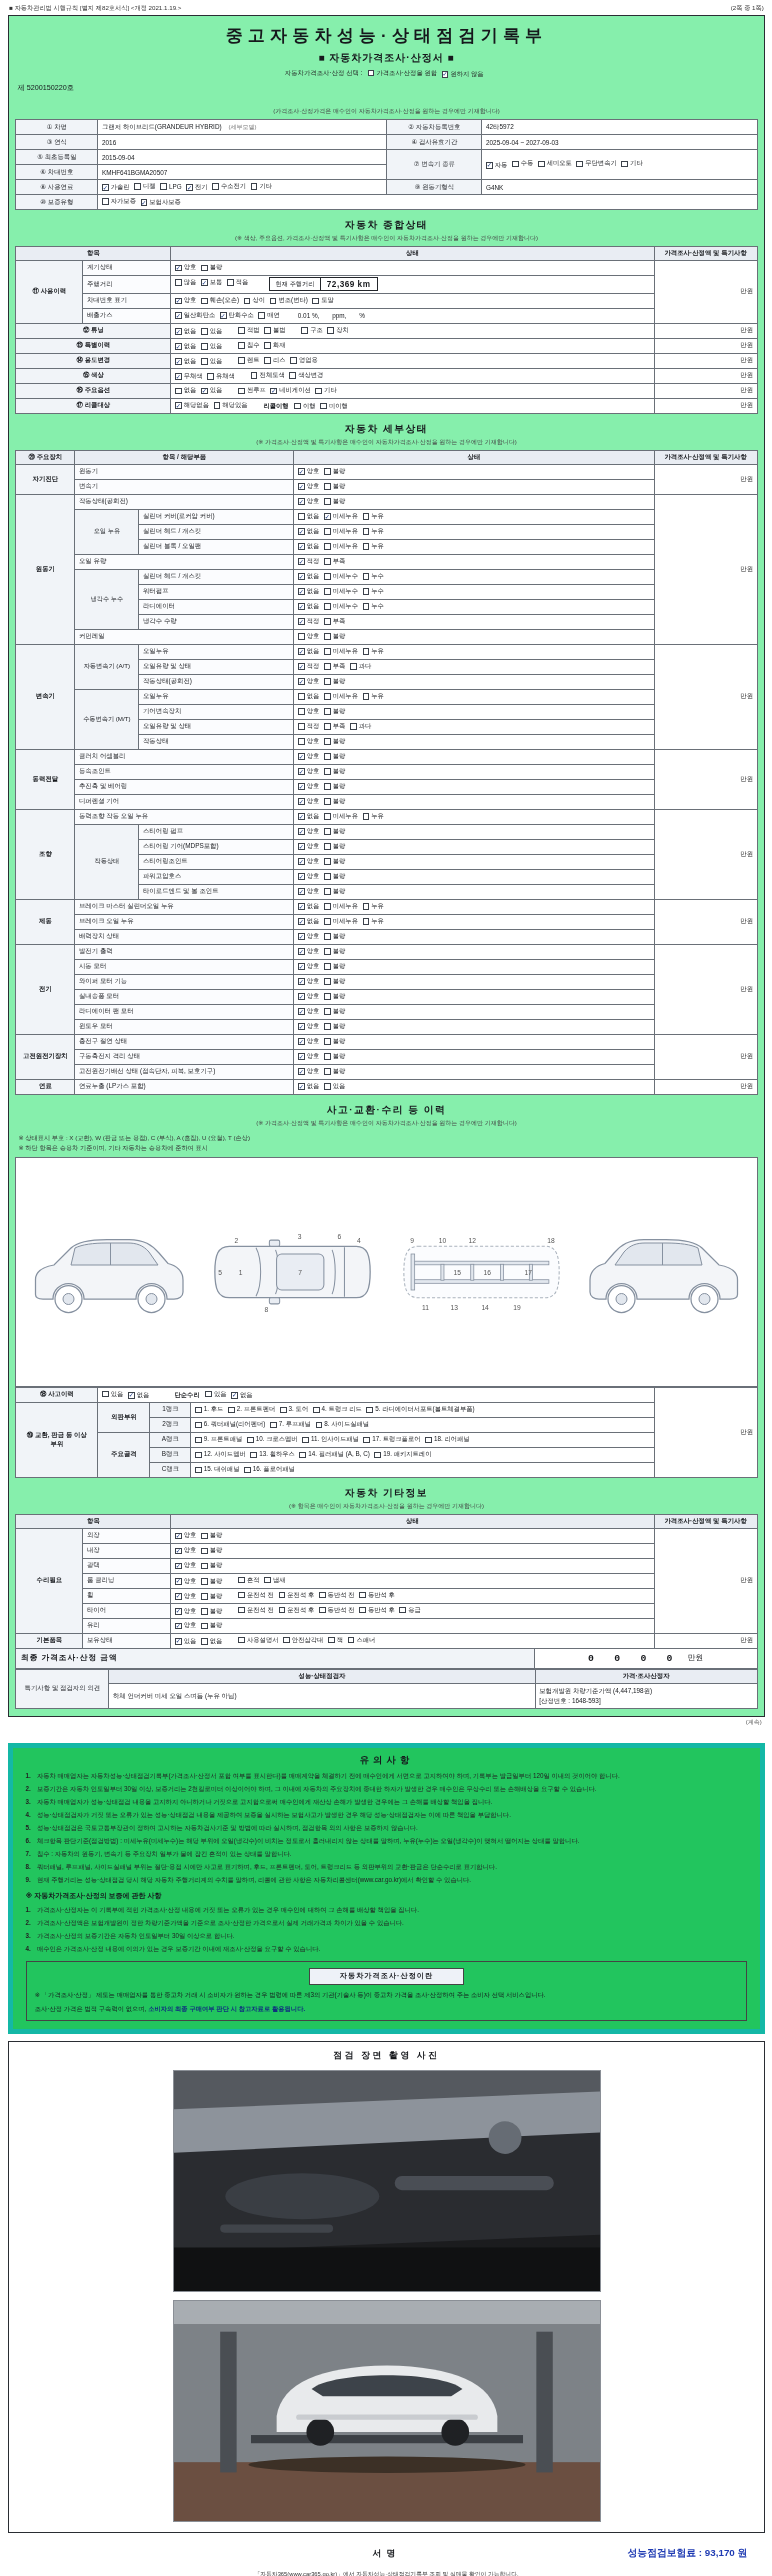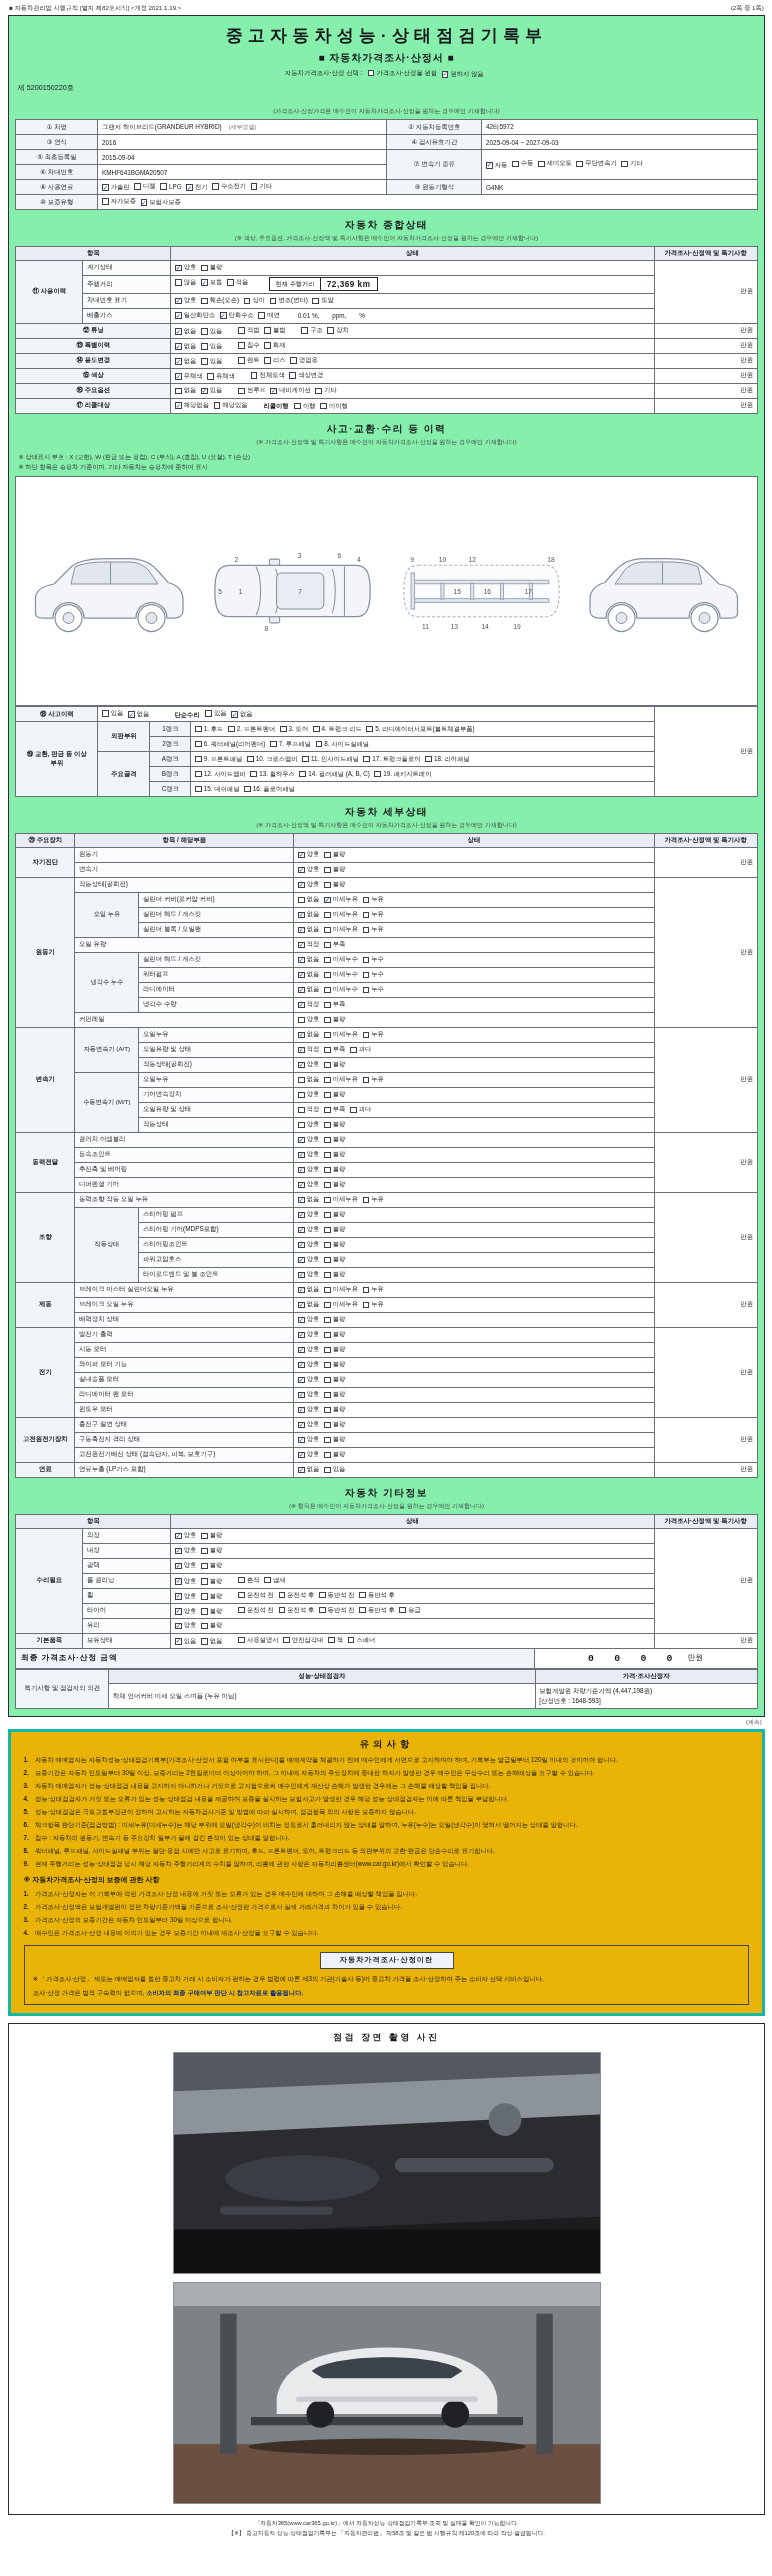--- a/index.html
+++ b/index.html
@@ -39,28 +39,28 @@
 .diagram-wrap{border:0.5px solid #6a7078;margin-top:3.1px;padding:6.2px 2.1px;display:flex;justify-content:space-around;align-items:center;background:#fff;}
 .dia{flex:none;}
 .dia svg{display:block;}
 .num{font-size:13px;fill:#555;font-family:"Liberation Sans",sans-serif;}
 .final-row{display:flex;border:0.5px solid #6a7078;border-top:none;align-items:stretch;}
 .final-label{flex:1;text-align:left;font-weight:bold;font-size:7.7px;padding:4.6px;background:#f1f4f8;border-right:0.5px solid #6a7078;letter-spacing:1px;}
 .final-value{width:222px;display:flex;align-items:center;justify-content:center;gap:8.2px;font-size:7.7px;background:#fff;}
 .digits{font-weight:bold;letter-spacing:7.2px;font-size:9.8px;font-family:Liberation Mono, monospace;}
 .op-cell{font-size:6.3px;line-height:1.6;height:37px;vertical-align:top;padding-top:3.1px;}
 .continued{text-align:right;font-size:6px;color:#555;padding:1.5px 3.1px;}
-.notice-box{border:3px solid #14b8a6;margin-top:0;padding:6.2px 12.4px 8.2px;background:#eab308;}
+.notice-box{border:5px solid #14b8a6;margin-top:14px;padding:6.2px 12.4px 8.2px;background:#22c55e;}
 .notice-title{text-align:center;font-size:9.3px;font-weight:bold;letter-spacing:4.1px;margin-bottom:3.1px;}
 .n-item{display:flex;font-size:6.3px;line-height:1.5;margin-top:3.6px;color:#222;}
 .n-no{width:11.3px;flex:none;font-weight:bold;}
 .n-text{flex:1;}
 .notice-sub-title{font-size:7px;font-weight:bold;margin-top:7.2px;}
 .info-box{border:0.8px solid #444;margin-top:7.2px;padding:6.2px 8.2px 6.2px;}
-.info-title{width:134px;margin:0 auto;text-align:center;border:0.8px solid #444;font-weight:bold;font-size:7.2px;padding:2.6px 0;background:#eef2f8;letter-spacing:1px;}
+.info-title{width:155px;margin:0 auto;text-align:center;border:0.8px solid #444;font-weight:bold;font-size:7.2px;padding:2.6px 0;background:#eef2f8;letter-spacing:1px;}
 .info-text{font-size:6.3px;margin-top:4.6px;line-height:1.55;}
 .em{color:#10307f;font-weight:bold;}
 .photo-box{border:1px solid #2a2d33;margin-top:7.2px;padding:7.2px 0 10.3px;background:#fff;}
 .photo-title{text-align:center;font-weight:bold;font-size:8.8px;letter-spacing:2.6px;}
 .photo{width:428px;height:222px;margin:8.2px auto 0;border:0.5px solid #8a8f96;background:#17181a;}
 .photo svg{display:block;width:100%;height:100%;}
 .sign-row{margin-top:8.2px;position:relative;height:25px;display:flex;align-items:center;justify-content:center;}
 .sign-label{font-size:8.8px;font-weight:bold;letter-spacing:5.2px;}
 .fee{position:absolute;right:17.5px;font-size:9.8px;font-weight:bold;color:#1f3bb3;}
 .footer{margin-top:4.1px;text-align:center;font-size:5.8px;color:#333;line-height:1.7;}
@@ -427,20 +427,667 @@
                   <span class="opt olbl">
                     <span class="ot">리콜이행</span>
                   </span>
                   <span class="opt">
                     <span class="cb"></span>
                     <span class="ot">이행</span>
                   </span>
                   <span class="opt">
                     <span class="cb"></span>
                     <span class="ot">미이행</span>
+                  </span>
+                </span></td>
+              <td class="price" rowspan="1">만원</td>
+            </tr>
+          </tbody>
+      </table>
+    </div>
+
+    <div class="sec">
+      <div class="sec-head">
+        <div class="sec-title">자동차 세부상태</div>
+        <div class="sec-note">(※ 가격조사·산정액 및 특기사항은 매수인이 자동차가격조사·산정을 원하는 경우에만 기재합니다)</div>
+      </div>
+      <table class="frm">
+        <colgroup>
+            <col style="width:59px">
+            <col style="width:64px">
+            <col style="width:155px">
+            <col>
+            <col style="width:103px">
+          </colgroup>
+        <thead>
+          <tr>
+            <th>⑳ 주요장치</th>
+            <th colspan="2">항목 / 해당부품</th>
+            <th>상태</th>
+            <th>가격조사·산정액 및 특기사항</th>
+          </tr>
+        </thead>
+        <tbody id="detail-body">
+            <tr>
+              <td class="grp-name" rowspan="2">자기진단</td>
+              <td class="lab2" colspan="2">원동기</td>
+              <td class="state"><span class="grp">
+                  <span class="opt">
+                    <span class="cb on">✓</span>
+                    <span class="ot">양호</span>
+                  </span>
+                  <span class="opt">
+                    <span class="cb"></span>
+                    <span class="ot">불량</span>
+                  </span>
+                </span></td>
+              <td class="price" rowspan="2">만원</td>
+            </tr>
+            <tr>
+              <td class="lab2" colspan="2">변속기</td>
+              <td class="state"><span class="grp">
+                  <span class="opt">
+                    <span class="cb on">✓</span>
+                    <span class="ot">양호</span>
+                  </span>
+                  <span class="opt">
+                    <span class="cb"></span>
+                    <span class="ot">불량</span>
+                  </span>
+                </span></td>
+            </tr>
+            <tr>
+              <td class="grp-name" rowspan="10">원동기</td>
+              <td class="lab2" colspan="2">작동상태(공회전)</td>
+              <td class="state"><span class="grp">
+                  <span class="opt">
+                    <span class="cb on">✓</span>
+                    <span class="ot">양호</span>
+                  </span>
+                  <span class="opt">
+                    <span class="cb"></span>
+                    <span class="ot">불량</span>
+                  </span>
+                </span></td>
+              <td class="price" rowspan="10">만원</td>
+            </tr>
+            <tr>
+              <td class="sub-name" rowspan="3">오일 누유</td>
+              <td class="lab2">실린더 커버(로커암 커버)</td>
+              <td class="state"><span class="grp">
+                  <span class="opt">
+                    <span class="cb"></span>
+                    <span class="ot">없음</span>
+                  </span>
+                  <span class="opt">
+                    <span class="cb on">✓</span>
+                    <span class="ot">미세누유</span>
+                  </span>
+                  <span class="opt">
+                    <span class="cb"></span>
+                    <span class="ot">누유</span>
+                  </span>
+                </span></td>
+            </tr>
+            <tr>
+              <td class="lab2">실린더 헤드 / 개스킷</td>
+              <td class="state"><span class="grp">
+                  <span class="opt">
+                    <span class="cb on">✓</span>
+                    <span class="ot">없음</span>
+                  </span>
+                  <span class="opt">
+                    <span class="cb"></span>
+                    <span class="ot">미세누유</span>
+                  </span>
+                  <span class="opt">
+                    <span class="cb"></span>
+                    <span class="ot">누유</span>
+                  </span>
+                </span></td>
+            </tr>
+            <tr>
+              <td class="lab2">실린더 블록 / 오일팬</td>
+              <td class="state"><span class="grp">
+                  <span class="opt">
+                    <span class="cb on">✓</span>
+                    <span class="ot">없음</span>
+                  </span>
+                  <span class="opt">
+                    <span class="cb"></span>
+                    <span class="ot">미세누유</span>
+                  </span>
+                  <span class="opt">
+                    <span class="cb"></span>
+                    <span class="ot">누유</span>
+                  </span>
+                </span></td>
+            </tr>
+            <tr>
+              <td class="lab2" colspan="2">오일 유량</td>
+              <td class="state"><span class="grp">
+                  <span class="opt">
+                    <span class="cb on">✓</span>
+                    <span class="ot">적정</span>
+                  </span>
+                  <span class="opt">
+                    <span class="cb"></span>
+                    <span class="ot">부족</span>
+                  </span>
+                </span></td>
+            </tr>
+            <tr>
+              <td class="sub-name" rowspan="4">냉각수 누수</td>
+              <td class="lab2">실린더 헤드 / 개스킷</td>
+              <td class="state"><span class="grp">
+                  <span class="opt">
+                    <span class="cb on">✓</span>
+                    <span class="ot">없음</span>
+                  </span>
+                  <span class="opt">
+                    <span class="cb"></span>
+                    <span class="ot">미세누수</span>
+                  </span>
+                  <span class="opt">
+                    <span class="cb"></span>
+                    <span class="ot">누수</span>
+                  </span>
+                </span></td>
+            </tr>
+            <tr>
+              <td class="lab2">워터펌프</td>
+              <td class="state"><span class="grp">
+                  <span class="opt">
+                    <span class="cb on">✓</span>
+                    <span class="ot">없음</span>
+                  </span>
+                  <span class="opt">
+                    <span class="cb"></span>
+                    <span class="ot">미세누수</span>
+                  </span>
+                  <span class="opt">
+                    <span class="cb"></span>
+                    <span class="ot">누수</span>
+                  </span>
+                </span></td>
+            </tr>
+            <tr>
+              <td class="lab2">라디에이터</td>
+              <td class="state"><span class="grp">
+                  <span class="opt">
+                    <span class="cb on">✓</span>
+                    <span class="ot">없음</span>
+                  </span>
+                  <span class="opt">
+                    <span class="cb"></span>
+                    <span class="ot">미세누수</span>
+                  </span>
+                  <span class="opt">
+                    <span class="cb"></span>
+                    <span class="ot">누수</span>
+                  </span>
+                </span></td>
+            </tr>
+            <tr>
+              <td class="lab2">냉각수 수량</td>
+              <td class="state"><span class="grp">
+                  <span class="opt">
+                    <span class="cb on">✓</span>
+                    <span class="ot">적정</span>
+                  </span>
+                  <span class="opt">
+                    <span class="cb"></span>
+                    <span class="ot">부족</span>
+                  </span>
+                </span></td>
+            </tr>
+            <tr>
+              <td class="lab2" colspan="2">커먼레일</td>
+              <td class="state"><span class="grp">
+                  <span class="opt">
+                    <span class="cb"></span>
+                    <span class="ot">양호</span>
+                  </span>
+                  <span class="opt">
+                    <span class="cb"></span>
+                    <span class="ot">불량</span>
+                  </span>
+                </span></td>
+            </tr>
+            <tr>
+              <td class="grp-name" rowspan="7">변속기</td>
+              <td class="sub-name" rowspan="3">자동변속기 (A/T)</td>
+              <td class="lab2">오일누유</td>
+              <td class="state"><span class="grp">
+                  <span class="opt">
+                    <span class="cb on">✓</span>
+                    <span class="ot">없음</span>
+                  </span>
+                  <span class="opt">
+                    <span class="cb"></span>
+                    <span class="ot">미세누유</span>
+                  </span>
+                  <span class="opt">
+                    <span class="cb"></span>
+                    <span class="ot">누유</span>
+                  </span>
+                </span></td>
+              <td class="price" rowspan="7">만원</td>
+            </tr>
+            <tr>
+              <td class="lab2">오일유량 및 상태</td>
+              <td class="state"><span class="grp">
+                  <span class="opt">
+                    <span class="cb on">✓</span>
+                    <span class="ot">적정</span>
+                  </span>
+                  <span class="opt">
+                    <span class="cb"></span>
+                    <span class="ot">부족</span>
+                  </span>
+                  <span class="opt">
+                    <span class="cb"></span>
+                    <span class="ot">과다</span>
+                  </span>
+                </span></td>
+            </tr>
+            <tr>
+              <td class="lab2">작동상태(공회전)</td>
+              <td class="state"><span class="grp">
+                  <span class="opt">
+                    <span class="cb on">✓</span>
+                    <span class="ot">양호</span>
+                  </span>
+                  <span class="opt">
+                    <span class="cb"></span>
+                    <span class="ot">불량</span>
+                  </span>
+                </span></td>
+            </tr>
+            <tr>
+              <td class="sub-name" rowspan="4">수동변속기 (M/T)</td>
+              <td class="lab2">오일누유</td>
+              <td class="state"><span class="grp">
+                  <span class="opt">
+                    <span class="cb"></span>
+                    <span class="ot">없음</span>
+                  </span>
+                  <span class="opt">
+                    <span class="cb"></span>
+                    <span class="ot">미세누유</span>
+                  </span>
+                  <span class="opt">
+                    <span class="cb"></span>
+                    <span class="ot">누유</span>
+                  </span>
+                </span></td>
+            </tr>
+            <tr>
+              <td class="lab2">기어변속장치</td>
+              <td class="state"><span class="grp">
+                  <span class="opt">
+                    <span class="cb"></span>
+                    <span class="ot">양호</span>
+                  </span>
+                  <span class="opt">
+                    <span class="cb"></span>
+                    <span class="ot">불량</span>
+                  </span>
+                </span></td>
+            </tr>
+            <tr>
+              <td class="lab2">오일유량 및 상태</td>
+              <td class="state"><span class="grp">
+                  <span class="opt">
+                    <span class="cb"></span>
+                    <span class="ot">적정</span>
+                  </span>
+                  <span class="opt">
+                    <span class="cb"></span>
+                    <span class="ot">부족</span>
+                  </span>
+                  <span class="opt">
+                    <span class="cb"></span>
+                    <span class="ot">과다</span>
+                  </span>
+                </span></td>
+            </tr>
+            <tr>
+              <td class="lab2">작동상태</td>
+              <td class="state"><span class="grp">
+                  <span class="opt">
+                    <span class="cb"></span>
+                    <span class="ot">양호</span>
+                  </span>
+                  <span class="opt">
+                    <span class="cb"></span>
+                    <span class="ot">불량</span>
+                  </span>
+                </span></td>
+            </tr>
+            <tr>
+              <td class="grp-name" rowspan="4">동력전달</td>
+              <td class="lab2" colspan="2">클러치 어셈블리</td>
+              <td class="state"><span class="grp">
+                  <span class="opt">
+                    <span class="cb on">✓</span>
+                    <span class="ot">양호</span>
+                  </span>
+                  <span class="opt">
+                    <span class="cb"></span>
+                    <span class="ot">불량</span>
+                  </span>
+                </span></td>
+              <td class="price" rowspan="4">만원</td>
+            </tr>
+            <tr>
+              <td class="lab2" colspan="2">등속조인트</td>
+              <td class="state"><span class="grp">
+                  <span class="opt">
+                    <span class="cb on">✓</span>
+                    <span class="ot">양호</span>
+                  </span>
+                  <span class="opt">
+                    <span class="cb"></span>
+                    <span class="ot">불량</span>
+                  </span>
+                </span></td>
+            </tr>
+            <tr>
+              <td class="lab2" colspan="2">추진축 및 베어링</td>
+              <td class="state"><span class="grp">
+                  <span class="opt">
+                    <span class="cb on">✓</span>
+                    <span class="ot">양호</span>
+                  </span>
+                  <span class="opt">
+                    <span class="cb"></span>
+                    <span class="ot">불량</span>
+                  </span>
+                </span></td>
+            </tr>
+            <tr>
+              <td class="lab2" colspan="2">디퍼렌셜 기어</td>
+              <td class="state"><span class="grp">
+                  <span class="opt">
+                    <span class="cb on">✓</span>
+                    <span class="ot">양호</span>
+                  </span>
+                  <span class="opt">
+                    <span class="cb"></span>
+                    <span class="ot">불량</span>
+                  </span>
+                </span></td>
+            </tr>
+            <tr>
+              <td class="grp-name" rowspan="6">조향</td>
+              <td class="lab2" colspan="2">동력조향 작동 오일 누유</td>
+              <td class="state"><span class="grp">
+                  <span class="opt">
+                    <span class="cb on">✓</span>
+                    <span class="ot">없음</span>
+                  </span>
+                  <span class="opt">
+                    <span class="cb"></span>
+                    <span class="ot">미세누유</span>
+                  </span>
+                  <span class="opt">
+                    <span class="cb"></span>
+                    <span class="ot">누유</span>
+                  </span>
+                </span></td>
+              <td class="price" rowspan="6">만원</td>
+            </tr>
+            <tr>
+              <td class="sub-name" rowspan="5">작동상태</td>
+              <td class="lab2">스티어링 펌프</td>
+              <td class="state"><span class="grp">
+                  <span class="opt">
+                    <span class="cb on">✓</span>
+                    <span class="ot">양호</span>
+                  </span>
+                  <span class="opt">
+                    <span class="cb"></span>
+                    <span class="ot">불량</span>
+                  </span>
+                </span></td>
+            </tr>
+            <tr>
+              <td class="lab2">스티어링 기어(MDPS포함)</td>
+              <td class="state"><span class="grp">
+                  <span class="opt">
+                    <span class="cb on">✓</span>
+                    <span class="ot">양호</span>
+                  </span>
+                  <span class="opt">
+                    <span class="cb"></span>
+                    <span class="ot">불량</span>
+                  </span>
+                </span></td>
+            </tr>
+            <tr>
+              <td class="lab2">스티어링조인트</td>
+              <td class="state"><span class="grp">
+                  <span class="opt">
+                    <span class="cb on">✓</span>
+                    <span class="ot">양호</span>
+                  </span>
+                  <span class="opt">
+                    <span class="cb"></span>
+                    <span class="ot">불량</span>
+                  </span>
+                </span></td>
+            </tr>
+            <tr>
+              <td class="lab2">파워고압호스</td>
+              <td class="state"><span class="grp">
+                  <span class="opt">
+                    <span class="cb on">✓</span>
+                    <span class="ot">양호</span>
+                  </span>
+                  <span class="opt">
+                    <span class="cb"></span>
+                    <span class="ot">불량</span>
+                  </span>
+                </span></td>
+            </tr>
+            <tr>
+              <td class="lab2">타이로드엔드 및 볼 조인트</td>
+              <td class="state"><span class="grp">
+                  <span class="opt">
+                    <span class="cb on">✓</span>
+                    <span class="ot">양호</span>
+                  </span>
+                  <span class="opt">
+                    <span class="cb"></span>
+                    <span class="ot">불량</span>
+                  </span>
+                </span></td>
+            </tr>
+            <tr>
+              <td class="grp-name" rowspan="3">제동</td>
+              <td class="lab2" colspan="2">브레이크 마스터 실린더오일 누유</td>
+              <td class="state"><span class="grp">
+                  <span class="opt">
+                    <span class="cb on">✓</span>
+                    <span class="ot">없음</span>
+                  </span>
+                  <span class="opt">
+                    <span class="cb"></span>
+                    <span class="ot">미세누유</span>
+                  </span>
+                  <span class="opt">
+                    <span class="cb"></span>
+                    <span class="ot">누유</span>
+                  </span>
+                </span></td>
+              <td class="price" rowspan="3">만원</td>
+            </tr>
+            <tr>
+              <td class="lab2" colspan="2">브레이크 오일 누유</td>
+              <td class="state"><span class="grp">
+                  <span class="opt">
+                    <span class="cb on">✓</span>
+                    <span class="ot">없음</span>
+                  </span>
+                  <span class="opt">
+                    <span class="cb"></span>
+                    <span class="ot">미세누유</span>
+                  </span>
+                  <span class="opt">
+                    <span class="cb"></span>
+                    <span class="ot">누유</span>
+                  </span>
+                </span></td>
+            </tr>
+            <tr>
+              <td class="lab2" colspan="2">배력장치 상태</td>
+              <td class="state"><span class="grp">
+                  <span class="opt">
+                    <span class="cb on">✓</span>
+                    <span class="ot">양호</span>
+                  </span>
+                  <span class="opt">
+                    <span class="cb"></span>
+                    <span class="ot">불량</span>
+                  </span>
+                </span></td>
+            </tr>
+            <tr>
+              <td class="grp-name" rowspan="6">전기</td>
+              <td class="lab2" colspan="2">발전기 출력</td>
+              <td class="state"><span class="grp">
+                  <span class="opt">
+                    <span class="cb on">✓</span>
+                    <span class="ot">양호</span>
+                  </span>
+                  <span class="opt">
+                    <span class="cb"></span>
+                    <span class="ot">불량</span>
+                  </span>
+                </span></td>
+              <td class="price" rowspan="6">만원</td>
+            </tr>
+            <tr>
+              <td class="lab2" colspan="2">시동 모터</td>
+              <td class="state"><span class="grp">
+                  <span class="opt">
+                    <span class="cb on">✓</span>
+                    <span class="ot">양호</span>
+                  </span>
+                  <span class="opt">
+                    <span class="cb"></span>
+                    <span class="ot">불량</span>
+                  </span>
+                </span></td>
+            </tr>
+            <tr>
+              <td class="lab2" colspan="2">와이퍼 모터 기능</td>
+              <td class="state"><span class="grp">
+                  <span class="opt">
+                    <span class="cb on">✓</span>
+                    <span class="ot">양호</span>
+                  </span>
+                  <span class="opt">
+                    <span class="cb"></span>
+                    <span class="ot">불량</span>
+                  </span>
+                </span></td>
+            </tr>
+            <tr>
+              <td class="lab2" colspan="2">실내송풍 모터</td>
+              <td class="state"><span class="grp">
+                  <span class="opt">
+                    <span class="cb on">✓</span>
+                    <span class="ot">양호</span>
+                  </span>
+                  <span class="opt">
+                    <span class="cb"></span>
+                    <span class="ot">불량</span>
+                  </span>
+                </span></td>
+            </tr>
+            <tr>
+              <td class="lab2" colspan="2">라디에이터 팬 모터</td>
+              <td class="state"><span class="grp">
+                  <span class="opt">
+                    <span class="cb on">✓</span>
+                    <span class="ot">양호</span>
+                  </span>
+                  <span class="opt">
+                    <span class="cb"></span>
+                    <span class="ot">불량</span>
+                  </span>
+                </span></td>
+            </tr>
+            <tr>
+              <td class="lab2" colspan="2">윈도우 모터</td>
+              <td class="state"><span class="grp">
+                  <span class="opt">
+                    <span class="cb on">✓</span>
+                    <span class="ot">양호</span>
+                  </span>
+                  <span class="opt">
+                    <span class="cb"></span>
+                    <span class="ot">불량</span>
+                  </span>
+                </span></td>
+            </tr>
+            <tr>
+              <td class="grp-name" rowspan="3">고전원전기장치</td>
+              <td class="lab2" colspan="2">충전구 절연 상태</td>
+              <td class="state"><span class="grp">
+                  <span class="opt">
+                    <span class="cb on">✓</span>
+                    <span class="ot">양호</span>
+                  </span>
+                  <span class="opt">
+                    <span class="cb"></span>
+                    <span class="ot">불량</span>
+                  </span>
+                </span></td>
+              <td class="price" rowspan="3">만원</td>
+            </tr>
+            <tr>
+              <td class="lab2" colspan="2">구동축전지 격리 상태</td>
+              <td class="state"><span class="grp">
+                  <span class="opt">
+                    <span class="cb on">✓</span>
+                    <span class="ot">양호</span>
+                  </span>
+                  <span class="opt">
+                    <span class="cb"></span>
+                    <span class="ot">불량</span>
+                  </span>
+                </span></td>
+            </tr>
+            <tr>
+              <td class="lab2" colspan="2">고전원전기배선 상태 (접속단자, 피복, 보호기구)</td>
+              <td class="state"><span class="grp">
+                  <span class="opt">
+                    <span class="cb on">✓</span>
+                    <span class="ot">양호</span>
+                  </span>
+                  <span class="opt">
+                    <span class="cb"></span>
+                    <span class="ot">불량</span>
+                  </span>
+                </span></td>
+            </tr>
+            <tr>
+              <td class="grp-name" rowspan="1">연료</td>
+              <td class="lab2" colspan="2">연료누출 (LP가스 포함)</td>
+              <td class="state"><span class="grp">
+                  <span class="opt">
+                    <span class="cb on">✓</span>
+                    <span class="ot">없음</span>
+                  </span>
+                  <span class="opt">
+                    <span class="cb"></span>
+                    <span class="ot">있음</span>
                   </span>
                 </span></td>
               <td class="price" rowspan="1">만원</td>
             </tr>
           </tbody>
       </table>
     </div>
 
     <div class="sec">
       <div class="sec-head">
@@ -621,667 +1268,20 @@
             </tr>
             <tr>
               <td class="rank">C랭크</td>
               <td class="state"><span class="opt">
                   <span class="cb"></span>
                   <span class="ot">15. 대쉬패널</span>
                 </span><span class="opt">
                   <span class="cb"></span>
                   <span class="ot">16. 플로어패널</span>
                 </span></td>
-            </tr>
-          </tbody>
-      </table>
-    </div>
-
-    <div class="sec">
-      <div class="sec-head">
-        <div class="sec-title">자동차 세부상태</div>
-        <div class="sec-note">(※ 가격조사·산정액 및 특기사항은 매수인이 자동차가격조사·산정을 원하는 경우에만 기재합니다)</div>
-      </div>
-      <table class="frm">
-        <colgroup>
-            <col style="width:59px">
-            <col style="width:64px">
-            <col style="width:155px">
-            <col>
-            <col style="width:103px">
-          </colgroup>
-        <thead>
-          <tr>
-            <th>⑳ 주요장치</th>
-            <th colspan="2">항목 / 해당부품</th>
-            <th>상태</th>
-            <th>가격조사·산정액 및 특기사항</th>
-          </tr>
-        </thead>
-        <tbody id="detail-body">
-            <tr>
-              <td class="grp-name" rowspan="2">자기진단</td>
-              <td class="lab2" colspan="2">원동기</td>
-              <td class="state"><span class="grp">
-                  <span class="opt">
-                    <span class="cb on">✓</span>
-                    <span class="ot">양호</span>
-                  </span>
-                  <span class="opt">
-                    <span class="cb"></span>
-                    <span class="ot">불량</span>
-                  </span>
-                </span></td>
-              <td class="price" rowspan="2">만원</td>
-            </tr>
-            <tr>
-              <td class="lab2" colspan="2">변속기</td>
-              <td class="state"><span class="grp">
-                  <span class="opt">
-                    <span class="cb on">✓</span>
-                    <span class="ot">양호</span>
-                  </span>
-                  <span class="opt">
-                    <span class="cb"></span>
-                    <span class="ot">불량</span>
-                  </span>
-                </span></td>
-            </tr>
-            <tr>
-              <td class="grp-name" rowspan="10">원동기</td>
-              <td class="lab2" colspan="2">작동상태(공회전)</td>
-              <td class="state"><span class="grp">
-                  <span class="opt">
-                    <span class="cb on">✓</span>
-                    <span class="ot">양호</span>
-                  </span>
-                  <span class="opt">
-                    <span class="cb"></span>
-                    <span class="ot">불량</span>
-                  </span>
-                </span></td>
-              <td class="price" rowspan="10">만원</td>
-            </tr>
-            <tr>
-              <td class="sub-name" rowspan="3">오일 누유</td>
-              <td class="lab2">실린더 커버(로커암 커버)</td>
-              <td class="state"><span class="grp">
-                  <span class="opt">
-                    <span class="cb"></span>
-                    <span class="ot">없음</span>
-                  </span>
-                  <span class="opt">
-                    <span class="cb on">✓</span>
-                    <span class="ot">미세누유</span>
-                  </span>
-                  <span class="opt">
-                    <span class="cb"></span>
-                    <span class="ot">누유</span>
-                  </span>
-                </span></td>
-            </tr>
-            <tr>
-              <td class="lab2">실린더 헤드 / 개스킷</td>
-              <td class="state"><span class="grp">
-                  <span class="opt">
-                    <span class="cb on">✓</span>
-                    <span class="ot">없음</span>
-                  </span>
-                  <span class="opt">
-                    <span class="cb"></span>
-                    <span class="ot">미세누유</span>
-                  </span>
-                  <span class="opt">
-                    <span class="cb"></span>
-                    <span class="ot">누유</span>
-                  </span>
-                </span></td>
-            </tr>
-            <tr>
-              <td class="lab2">실린더 블록 / 오일팬</td>
-              <td class="state"><span class="grp">
-                  <span class="opt">
-                    <span class="cb on">✓</span>
-                    <span class="ot">없음</span>
-                  </span>
-                  <span class="opt">
-                    <span class="cb"></span>
-                    <span class="ot">미세누유</span>
-                  </span>
-                  <span class="opt">
-                    <span class="cb"></span>
-                    <span class="ot">누유</span>
-                  </span>
-                </span></td>
-            </tr>
-            <tr>
-              <td class="lab2" colspan="2">오일 유량</td>
-              <td class="state"><span class="grp">
-                  <span class="opt">
-                    <span class="cb on">✓</span>
-                    <span class="ot">적정</span>
-                  </span>
-                  <span class="opt">
-                    <span class="cb"></span>
-                    <span class="ot">부족</span>
-                  </span>
-                </span></td>
-            </tr>
-            <tr>
-              <td class="sub-name" rowspan="4">냉각수 누수</td>
-              <td class="lab2">실린더 헤드 / 개스킷</td>
-              <td class="state"><span class="grp">
-                  <span class="opt">
-                    <span class="cb on">✓</span>
-                    <span class="ot">없음</span>
-                  </span>
-                  <span class="opt">
-                    <span class="cb"></span>
-                    <span class="ot">미세누수</span>
-                  </span>
-                  <span class="opt">
-                    <span class="cb"></span>
-                    <span class="ot">누수</span>
-                  </span>
-                </span></td>
-            </tr>
-            <tr>
-              <td class="lab2">워터펌프</td>
-              <td class="state"><span class="grp">
-                  <span class="opt">
-                    <span class="cb on">✓</span>
-                    <span class="ot">없음</span>
-                  </span>
-                  <span class="opt">
-                    <span class="cb"></span>
-                    <span class="ot">미세누수</span>
-                  </span>
-                  <span class="opt">
-                    <span class="cb"></span>
-                    <span class="ot">누수</span>
-                  </span>
-                </span></td>
-            </tr>
-            <tr>
-              <td class="lab2">라디에이터</td>
-              <td class="state"><span class="grp">
-                  <span class="opt">
-                    <span class="cb on">✓</span>
-                    <span class="ot">없음</span>
-                  </span>
-                  <span class="opt">
-                    <span class="cb"></span>
-                    <span class="ot">미세누수</span>
-                  </span>
-                  <span class="opt">
-                    <span class="cb"></span>
-                    <span class="ot">누수</span>
-                  </span>
-                </span></td>
-            </tr>
-            <tr>
-              <td class="lab2">냉각수 수량</td>
-              <td class="state"><span class="grp">
-                  <span class="opt">
-                    <span class="cb on">✓</span>
-                    <span class="ot">적정</span>
-                  </span>
-                  <span class="opt">
-                    <span class="cb"></span>
-                    <span class="ot">부족</span>
-                  </span>
-                </span></td>
-            </tr>
-            <tr>
-              <td class="lab2" colspan="2">커먼레일</td>
-              <td class="state"><span class="grp">
-                  <span class="opt">
-                    <span class="cb"></span>
-                    <span class="ot">양호</span>
-                  </span>
-                  <span class="opt">
-                    <span class="cb"></span>
-                    <span class="ot">불량</span>
-                  </span>
-                </span></td>
-            </tr>
-            <tr>
-              <td class="grp-name" rowspan="7">변속기</td>
-              <td class="sub-name" rowspan="3">자동변속기 (A/T)</td>
-              <td class="lab2">오일누유</td>
-              <td class="state"><span class="grp">
-                  <span class="opt">
-                    <span class="cb on">✓</span>
-                    <span class="ot">없음</span>
-                  </span>
-                  <span class="opt">
-                    <span class="cb"></span>
-                    <span class="ot">미세누유</span>
-                  </span>
-                  <span class="opt">
-                    <span class="cb"></span>
-                    <span class="ot">누유</span>
-                  </span>
-                </span></td>
-              <td class="price" rowspan="7">만원</td>
-            </tr>
-            <tr>
-              <td class="lab2">오일유량 및 상태</td>
-              <td class="state"><span class="grp">
-                  <span class="opt">
-                    <span class="cb on">✓</span>
-                    <span class="ot">적정</span>
-                  </span>
-                  <span class="opt">
-                    <span class="cb"></span>
-                    <span class="ot">부족</span>
-                  </span>
-                  <span class="opt">
-                    <span class="cb"></span>
-                    <span class="ot">과다</span>
-                  </span>
-                </span></td>
-            </tr>
-            <tr>
-              <td class="lab2">작동상태(공회전)</td>
-              <td class="state"><span class="grp">
-                  <span class="opt">
-                    <span class="cb on">✓</span>
-                    <span class="ot">양호</span>
-                  </span>
-                  <span class="opt">
-                    <span class="cb"></span>
-                    <span class="ot">불량</span>
-                  </span>
-                </span></td>
-            </tr>
-            <tr>
-              <td class="sub-name" rowspan="4">수동변속기 (M/T)</td>
-              <td class="lab2">오일누유</td>
-              <td class="state"><span class="grp">
-                  <span class="opt">
-                    <span class="cb"></span>
-                    <span class="ot">없음</span>
-                  </span>
-                  <span class="opt">
-                    <span class="cb"></span>
-                    <span class="ot">미세누유</span>
-                  </span>
-                  <span class="opt">
-                    <span class="cb"></span>
-                    <span class="ot">누유</span>
-                  </span>
-                </span></td>
-            </tr>
-            <tr>
-              <td class="lab2">기어변속장치</td>
-              <td class="state"><span class="grp">
-                  <span class="opt">
-                    <span class="cb"></span>
-                    <span class="ot">양호</span>
-                  </span>
-                  <span class="opt">
-                    <span class="cb"></span>
-                    <span class="ot">불량</span>
-                  </span>
-                </span></td>
-            </tr>
-            <tr>
-              <td class="lab2">오일유량 및 상태</td>
-              <td class="state"><span class="grp">
-                  <span class="opt">
-                    <span class="cb"></span>
-                    <span class="ot">적정</span>
-                  </span>
-                  <span class="opt">
-                    <span class="cb"></span>
-                    <span class="ot">부족</span>
-                  </span>
-                  <span class="opt">
-                    <span class="cb"></span>
-                    <span class="ot">과다</span>
-                  </span>
-                </span></td>
-            </tr>
-            <tr>
-              <td class="lab2">작동상태</td>
-              <td class="state"><span class="grp">
-                  <span class="opt">
-                    <span class="cb"></span>
-                    <span class="ot">양호</span>
-                  </span>
-                  <span class="opt">
-                    <span class="cb"></span>
-                    <span class="ot">불량</span>
-                  </span>
-                </span></td>
-            </tr>
-            <tr>
-              <td class="grp-name" rowspan="4">동력전달</td>
-              <td class="lab2" colspan="2">클러치 어셈블리</td>
-              <td class="state"><span class="grp">
-                  <span class="opt">
-                    <span class="cb on">✓</span>
-                    <span class="ot">양호</span>
-                  </span>
-                  <span class="opt">
-                    <span class="cb"></span>
-                    <span class="ot">불량</span>
-                  </span>
-                </span></td>
-              <td class="price" rowspan="4">만원</td>
-            </tr>
-            <tr>
-              <td class="lab2" colspan="2">등속조인트</td>
-              <td class="state"><span class="grp">
-                  <span class="opt">
-                    <span class="cb on">✓</span>
-                    <span class="ot">양호</span>
-                  </span>
-                  <span class="opt">
-                    <span class="cb"></span>
-                    <span class="ot">불량</span>
-                  </span>
-                </span></td>
-            </tr>
-            <tr>
-              <td class="lab2" colspan="2">추진축 및 베어링</td>
-              <td class="state"><span class="grp">
-                  <span class="opt">
-                    <span class="cb on">✓</span>
-                    <span class="ot">양호</span>
-                  </span>
-                  <span class="opt">
-                    <span class="cb"></span>
-                    <span class="ot">불량</span>
-                  </span>
-                </span></td>
-            </tr>
-            <tr>
-              <td class="lab2" colspan="2">디퍼렌셜 기어</td>
-              <td class="state"><span class="grp">
-                  <span class="opt">
-                    <span class="cb on">✓</span>
-                    <span class="ot">양호</span>
-                  </span>
-                  <span class="opt">
-                    <span class="cb"></span>
-                    <span class="ot">불량</span>
-                  </span>
-                </span></td>
-            </tr>
-            <tr>
-              <td class="grp-name" rowspan="6">조향</td>
-              <td class="lab2" colspan="2">동력조향 작동 오일 누유</td>
-              <td class="state"><span class="grp">
-                  <span class="opt">
-                    <span class="cb on">✓</span>
-                    <span class="ot">없음</span>
-                  </span>
-                  <span class="opt">
-                    <span class="cb"></span>
-                    <span class="ot">미세누유</span>
-                  </span>
-                  <span class="opt">
-                    <span class="cb"></span>
-                    <span class="ot">누유</span>
-                  </span>
-                </span></td>
-              <td class="price" rowspan="6">만원</td>
-            </tr>
-            <tr>
-              <td class="sub-name" rowspan="5">작동상태</td>
-              <td class="lab2">스티어링 펌프</td>
-              <td class="state"><span class="grp">
-                  <span class="opt">
-                    <span class="cb on">✓</span>
-                    <span class="ot">양호</span>
-                  </span>
-                  <span class="opt">
-                    <span class="cb"></span>
-                    <span class="ot">불량</span>
-                  </span>
-                </span></td>
-            </tr>
-            <tr>
-              <td class="lab2">스티어링 기어(MDPS포함)</td>
-              <td class="state"><span class="grp">
-                  <span class="opt">
-                    <span class="cb on">✓</span>
-                    <span class="ot">양호</span>
-                  </span>
-                  <span class="opt">
-                    <span class="cb"></span>
-                    <span class="ot">불량</span>
-                  </span>
-                </span></td>
-            </tr>
-            <tr>
-              <td class="lab2">스티어링조인트</td>
-              <td class="state"><span class="grp">
-                  <span class="opt">
-                    <span class="cb on">✓</span>
-                    <span class="ot">양호</span>
-                  </span>
-                  <span class="opt">
-                    <span class="cb"></span>
-                    <span class="ot">불량</span>
-                  </span>
-                </span></td>
-            </tr>
-            <tr>
-              <td class="lab2">파워고압호스</td>
-              <td class="state"><span class="grp">
-                  <span class="opt">
-                    <span class="cb on">✓</span>
-                    <span class="ot">양호</span>
-                  </span>
-                  <span class="opt">
-                    <span class="cb"></span>
-                    <span class="ot">불량</span>
-                  </span>
-                </span></td>
-            </tr>
-            <tr>
-              <td class="lab2">타이로드엔드 및 볼 조인트</td>
-              <td class="state"><span class="grp">
-                  <span class="opt">
-                    <span class="cb on">✓</span>
-                    <span class="ot">양호</span>
-                  </span>
-                  <span class="opt">
-                    <span class="cb"></span>
-                    <span class="ot">불량</span>
-                  </span>
-                </span></td>
-            </tr>
-            <tr>
-              <td class="grp-name" rowspan="3">제동</td>
-              <td class="lab2" colspan="2">브레이크 마스터 실린더오일 누유</td>
-              <td class="state"><span class="grp">
-                  <span class="opt">
-                    <span class="cb on">✓</span>
-                    <span class="ot">없음</span>
-                  </span>
-                  <span class="opt">
-                    <span class="cb"></span>
-                    <span class="ot">미세누유</span>
-                  </span>
-                  <span class="opt">
-                    <span class="cb"></span>
-                    <span class="ot">누유</span>
-                  </span>
-                </span></td>
-              <td class="price" rowspan="3">만원</td>
-            </tr>
-            <tr>
-              <td class="lab2" colspan="2">브레이크 오일 누유</td>
-              <td class="state"><span class="grp">
-                  <span class="opt">
-                    <span class="cb on">✓</span>
-                    <span class="ot">없음</span>
-                  </span>
-                  <span class="opt">
-                    <span class="cb"></span>
-                    <span class="ot">미세누유</span>
-                  </span>
-                  <span class="opt">
-                    <span class="cb"></span>
-                    <span class="ot">누유</span>
-                  </span>
-                </span></td>
-            </tr>
-            <tr>
-              <td class="lab2" colspan="2">배력장치 상태</td>
-              <td class="state"><span class="grp">
-                  <span class="opt">
-                    <span class="cb on">✓</span>
-                    <span class="ot">양호</span>
-                  </span>
-                  <span class="opt">
-                    <span class="cb"></span>
-                    <span class="ot">불량</span>
-                  </span>
-                </span></td>
-            </tr>
-            <tr>
-              <td class="grp-name" rowspan="6">전기</td>
-              <td class="lab2" colspan="2">발전기 출력</td>
-              <td class="state"><span class="grp">
-                  <span class="opt">
-                    <span class="cb on">✓</span>
-                    <span class="ot">양호</span>
-                  </span>
-                  <span class="opt">
-                    <span class="cb"></span>
-                    <span class="ot">불량</span>
-                  </span>
-                </span></td>
-              <td class="price" rowspan="6">만원</td>
-            </tr>
-            <tr>
-              <td class="lab2" colspan="2">시동 모터</td>
-              <td class="state"><span class="grp">
-                  <span class="opt">
-                    <span class="cb on">✓</span>
-                    <span class="ot">양호</span>
-                  </span>
-                  <span class="opt">
-                    <span class="cb"></span>
-                    <span class="ot">불량</span>
-                  </span>
-                </span></td>
-            </tr>
-            <tr>
-              <td class="lab2" colspan="2">와이퍼 모터 기능</td>
-              <td class="state"><span class="grp">
-                  <span class="opt">
-                    <span class="cb on">✓</span>
-                    <span class="ot">양호</span>
-                  </span>
-                  <span class="opt">
-                    <span class="cb"></span>
-                    <span class="ot">불량</span>
-                  </span>
-                </span></td>
-            </tr>
-            <tr>
-              <td class="lab2" colspan="2">실내송풍 모터</td>
-              <td class="state"><span class="grp">
-                  <span class="opt">
-                    <span class="cb on">✓</span>
-                    <span class="ot">양호</span>
-                  </span>
-                  <span class="opt">
-                    <span class="cb"></span>
-                    <span class="ot">불량</span>
-                  </span>
-                </span></td>
-            </tr>
-            <tr>
-              <td class="lab2" colspan="2">라디에이터 팬 모터</td>
-              <td class="state"><span class="grp">
-                  <span class="opt">
-                    <span class="cb on">✓</span>
-                    <span class="ot">양호</span>
-                  </span>
-                  <span class="opt">
-                    <span class="cb"></span>
-                    <span class="ot">불량</span>
-                  </span>
-                </span></td>
-            </tr>
-            <tr>
-              <td class="lab2" colspan="2">윈도우 모터</td>
-              <td class="state"><span class="grp">
-                  <span class="opt">
-                    <span class="cb on">✓</span>
-                    <span class="ot">양호</span>
-                  </span>
-                  <span class="opt">
-                    <span class="cb"></span>
-                    <span class="ot">불량</span>
-                  </span>
-                </span></td>
-            </tr>
-            <tr>
-              <td class="grp-name" rowspan="3">고전원전기장치</td>
-              <td class="lab2" colspan="2">충전구 절연 상태</td>
-              <td class="state"><span class="grp">
-                  <span class="opt">
-                    <span class="cb on">✓</span>
-                    <span class="ot">양호</span>
-                  </span>
-                  <span class="opt">
-                    <span class="cb"></span>
-                    <span class="ot">불량</span>
-                  </span>
-                </span></td>
-              <td class="price" rowspan="3">만원</td>
-            </tr>
-            <tr>
-              <td class="lab2" colspan="2">구동축전지 격리 상태</td>
-              <td class="state"><span class="grp">
-                  <span class="opt">
-                    <span class="cb on">✓</span>
-                    <span class="ot">양호</span>
-                  </span>
-                  <span class="opt">
-                    <span class="cb"></span>
-                    <span class="ot">불량</span>
-                  </span>
-                </span></td>
-            </tr>
-            <tr>
-              <td class="lab2" colspan="2">고전원전기배선 상태 (접속단자, 피복, 보호기구)</td>
-              <td class="state"><span class="grp">
-                  <span class="opt">
-                    <span class="cb on">✓</span>
-                    <span class="ot">양호</span>
-                  </span>
-                  <span class="opt">
-                    <span class="cb"></span>
-                    <span class="ot">불량</span>
-                  </span>
-                </span></td>
-            </tr>
-            <tr>
-              <td class="grp-name" rowspan="1">연료</td>
-              <td class="lab2" colspan="2">연료누출 (LP가스 포함)</td>
-              <td class="state"><span class="grp">
-                  <span class="opt">
-                    <span class="cb on">✓</span>
-                    <span class="ot">없음</span>
-                  </span>
-                  <span class="opt">
-                    <span class="cb"></span>
-                    <span class="ot">있음</span>
-                  </span>
-                </span></td>
-              <td class="price" rowspan="1">만원</td>
             </tr>
           </tbody>
       </table>
     </div>
 
     <div class="sec">
       <div class="sec-head">
         <div class="sec-title">자동차 기타정보</div>
         <div class="sec-note">(※ 항목은 매수인이 자동차가격조사·산정을 원하는 경우에만 기재합니다)</div>
       </div>
@@ -1606,20 +1606,27 @@
         <rect x="150" y="262" width="530" height="16" fill="#3c4045"></rect>
         <path d="M200,225 C210,160 285,128 415,126 C545,128 620,160 630,225 L630,256 L200,256 Z" fill="#e8eaec"></path>
         <path d="M268,172 C310,136 520,136 562,172 L540,186 L290,186 Z" fill="#3d434a"></path>
         <circle cx="285" cy="256" r="27" fill="#1f2124"></circle>
         <circle cx="548" cy="256" r="27" fill="#1f2124"></circle>
         <rect x="238" y="222" width="354" height="10" rx="5" fill="#c9ccd0"></rect>
       </svg>
     </div>
   </div>
 
+  <div class="sign-row">
+    <span class="sign-label">서명</span>
+    <span class="fee">
+      <span>성능점검보험료 :</span>
+      <span>93,170 원</span>
+    </span>
+  </div>
 
   <div class="footer">
     <div>「자동차365(www.car365.go.kr)」에서 자동차성능·상태점검기록부 조회 및 실매물 확인이 가능합니다.</div>
     <div>【※】 중고자동차 성능·상태점검기록부는 「자동차관리법」 제58조 및 같은 법 시행규칙 제120조에 따라 작성·발급됩니다.</div>
   </div>
 
 </div>
 
 
 </body></html>

